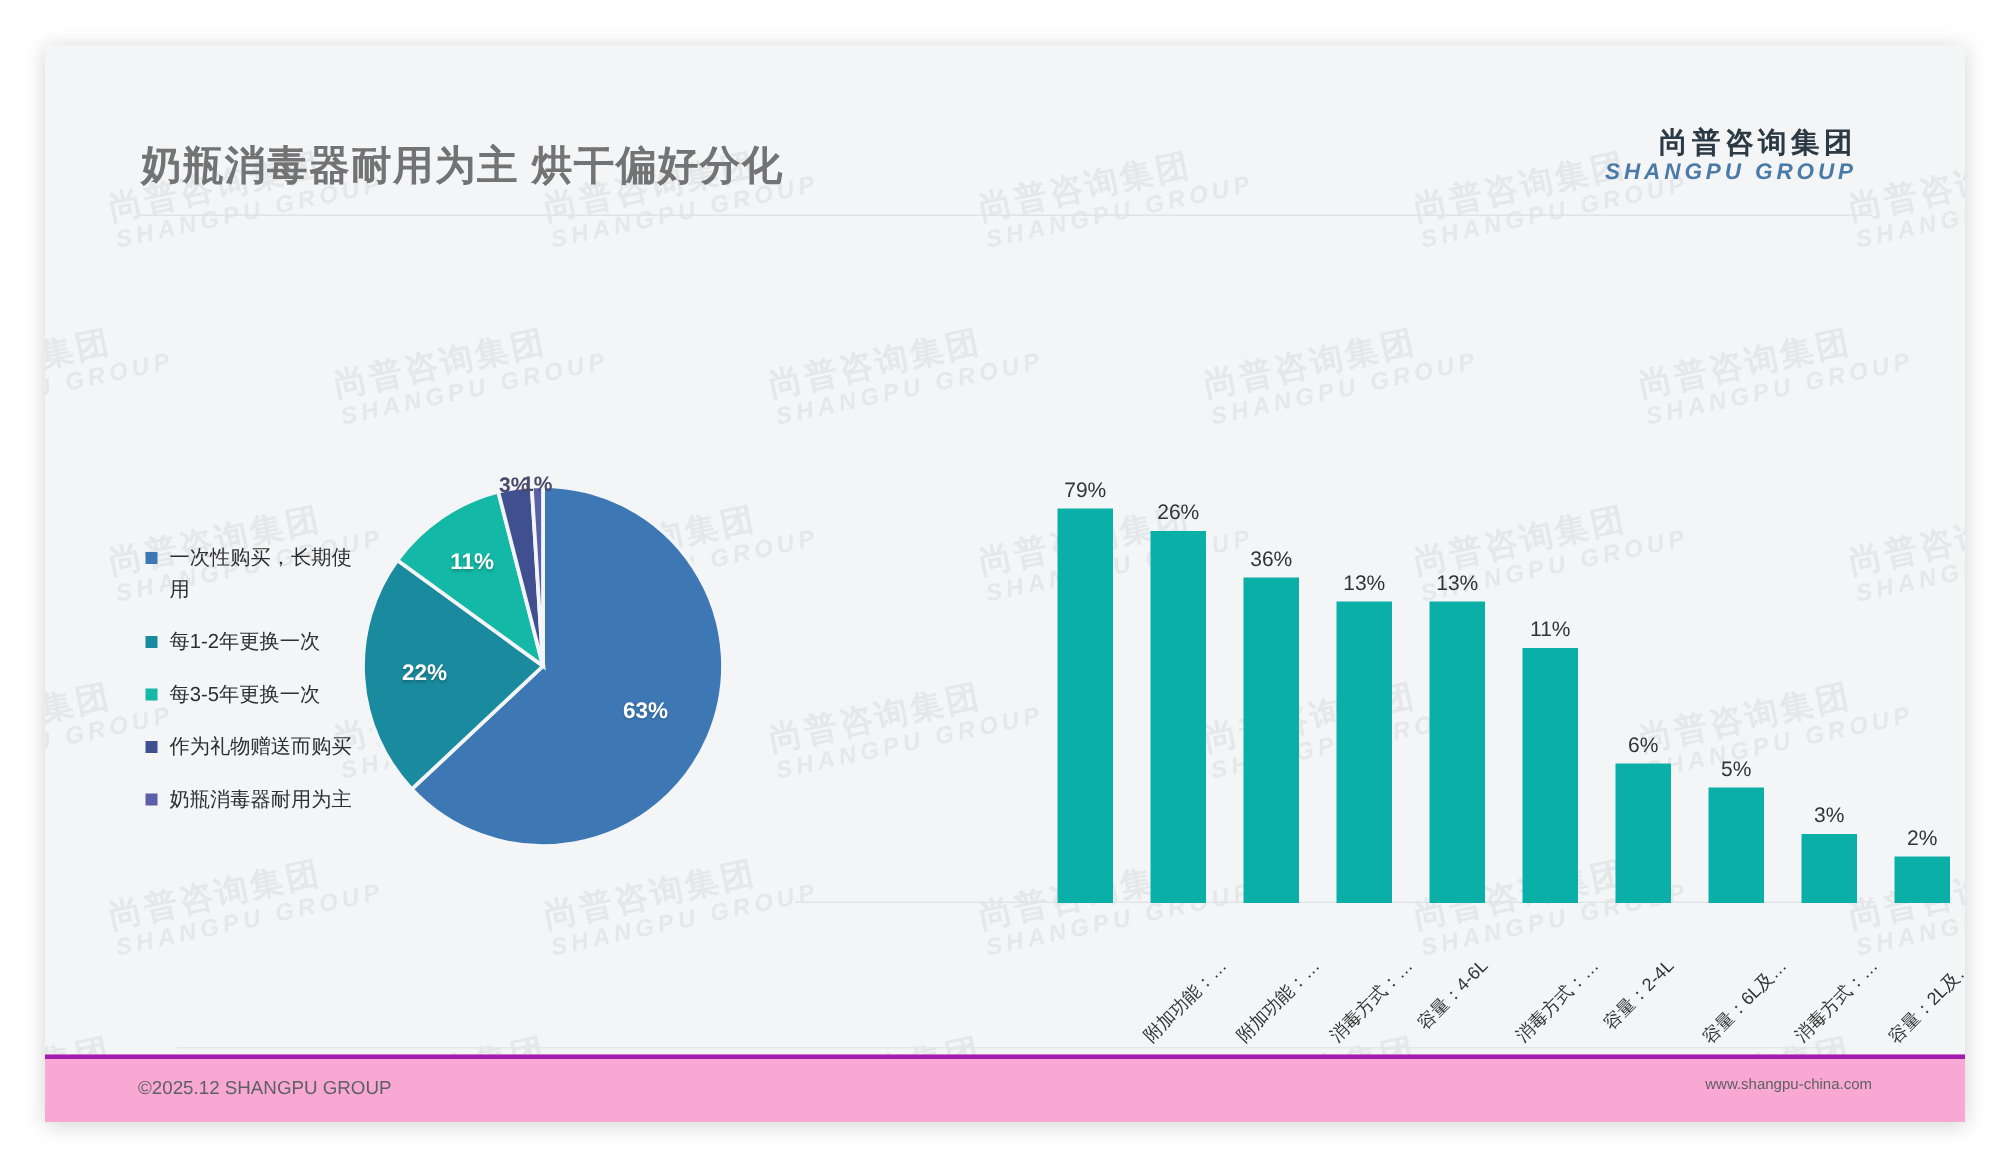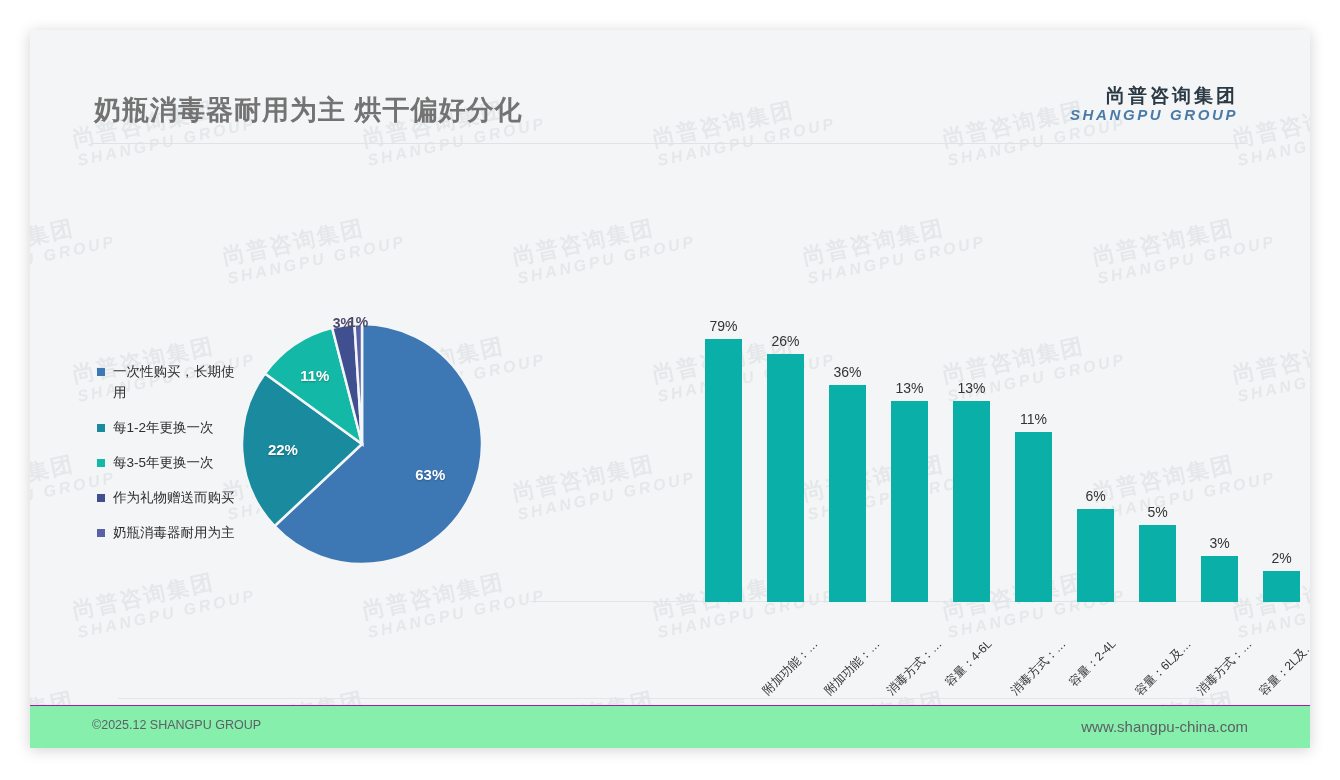--- a/index.html
+++ b/index.html
@@ -51,23 +51,23 @@
   .bar{position:absolute;bottom:72px;width:37px;background:#0aafa8;}
   .bar-val{position:absolute;font-size:14px;color:#333;white-space:nowrap;
            transform:translateX(-50%);}
   .bar-cat{position:absolute;font-size:12px;color:#333;white-space:nowrap;
            transform-origin:right top;transform:rotate(-45deg);text-align:right;}
 
   
   .foot-rule{position:absolute;left:88px;top:668px;width:1110px;height:1px;background:#e3e5e7;z-index:5;}
   .footnote{position:absolute;left:112px;top:681px;font-size:12.5px;color:#6d6f72;z-index:6;}
   .botbar{position:absolute;left:0;bottom:0;width:100%;height:42px;
-          background:#86efac;border-top:1px solid #a21caf;z-index:6;}
+          background:#f9a8d4;border-top:3px solid #a21caf;z-index:6;}
   .bot-l{position:absolute;left:62px;top:12px;font-size:12.5px;color:#5d6064;}
-  .bot-r{position:absolute;right:62px;top:12px;font-size:15px;color:#5d6064;}
+  .bot-r{position:absolute;right:62px;top:12px;font-size:10px;color:#5d6064;}
 </style>
 </head>
 <body>
 
 <div class="slide">
 
   <div class="wm-layer" id="wm-layer">
       <div class="wm" style="left: 40px; top: 95px;">
         <span class="cn">尚普咨询集团</span>
         <span class="en">SHANGPU GROUP</span>

